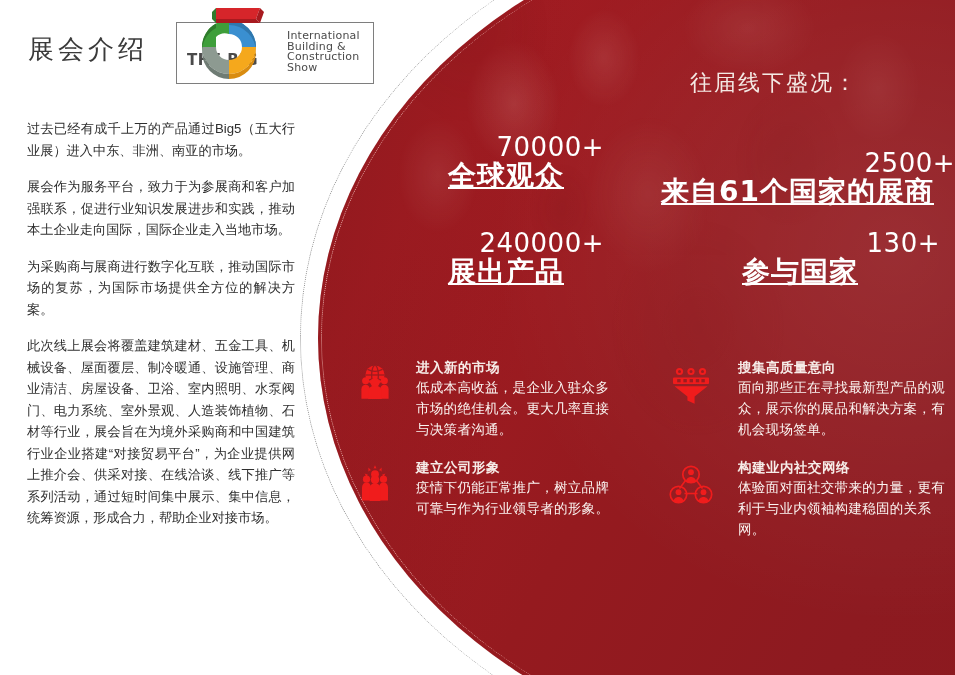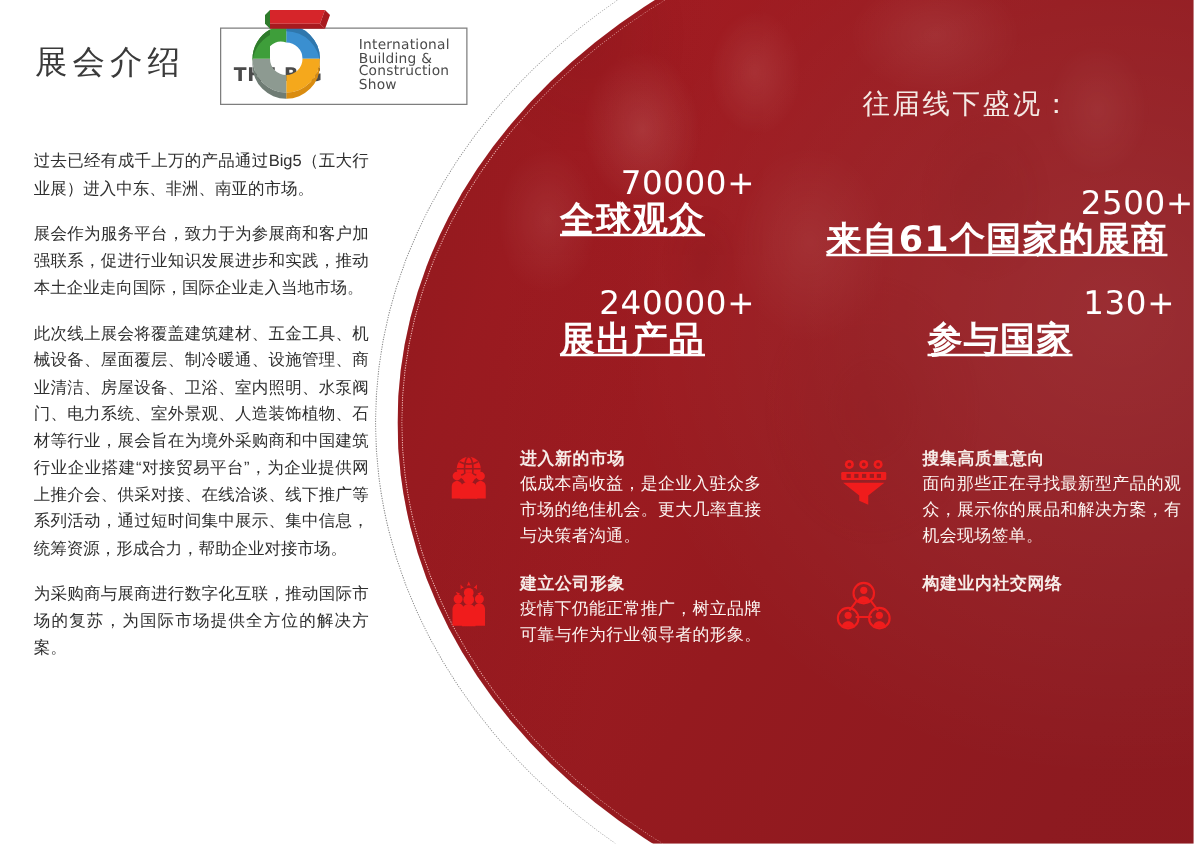--- a/index.html
+++ b/index.html
@@ -271,20 +271,21 @@
             <path d="M17.8 20.0c0-3.0 2.3-5.1 5.2-5.1s5.2 2.1 5.2 5.1z"></path>
             <circle cx="10.5" cy="30.2" r="2.9"></circle>
             <path d="M5.3 40.0c0-3.0 2.3-5.1 5.2-5.1s5.2 2.1 5.2 5.1z"></path>
             <circle cx="35.5" cy="30.2" r="2.9"></circle>
             <path d="M30.3 40.0c0-3.0 2.3-5.1 5.2-5.1s5.2 2.1 5.2 5.1z"></path>
           </g>
         </svg>
       </div>
       <div class="feat-text">
         <div class="feat-title">构建业内社交网络</div>
+        <div class="feat-desc">体验面对面社交带来的力量，更有 利于与业内领袖构建稳固的关系 网。</div>
       </div>
     </div>
 
   </div>
 
   <div class="left-pane">
 
     <div class="page-title">展会介绍</div>
 
     <div class="logo-box">
@@ -319,19 +320,19 @@
           <path d="M74 4 L78 8 L74 19 L70 15 Z" fill="#a81a1f"></path>
           <path d="M30 15 L70 15 L74 19 L30 19 Z" fill="#a81a1f"></path>
           <path d="M30 4 L30 19 L26 15 L26 8 Z" fill="#2f7b2c"></path>
         </g>
       </svg>
     </div>
 
     <div class="body-copy">
       <p>过去已经有成千上万的产品通过Big5（五大行业展）进入中东、非洲、南亚的市场。</p>
       <p>展会作为服务平台，致力于为参展商和客户加 强联系，促进行业知识发展进步和实践，推动 本土企业走向国际，国际企业走入当地市场。</p>
+      <p>为采购商与展商进行数字化互联，推动国际市场的复苏，为国际市场提供全方位的解决方案。</p>
       <p>此次线上展会将覆盖建筑建材、五金工具、机械设备、屋面覆层、制冷暖通、设施管理、商业清洁、房屋设备、卫浴、室内照明、水泵阀门、电力系统、室外景观、人造装饰植物、石材等行业，展会旨在为境外采购商和中国建筑行业企业搭建“对接贸易平台”，为企业提供网上推介会、供采对接、在线洽谈、线下推广等系列活动，通过短时间集中展示、集中信息，统筹资源，形成合力，帮助企业对接市场。</p>
-      <p>为采购商与展商进行数字化互联，推动国际市场的复苏，为国际市场提供全方位的解决方案。</p>
     </div>
 
   </div>
 
 </div>
 
 </body></html>

